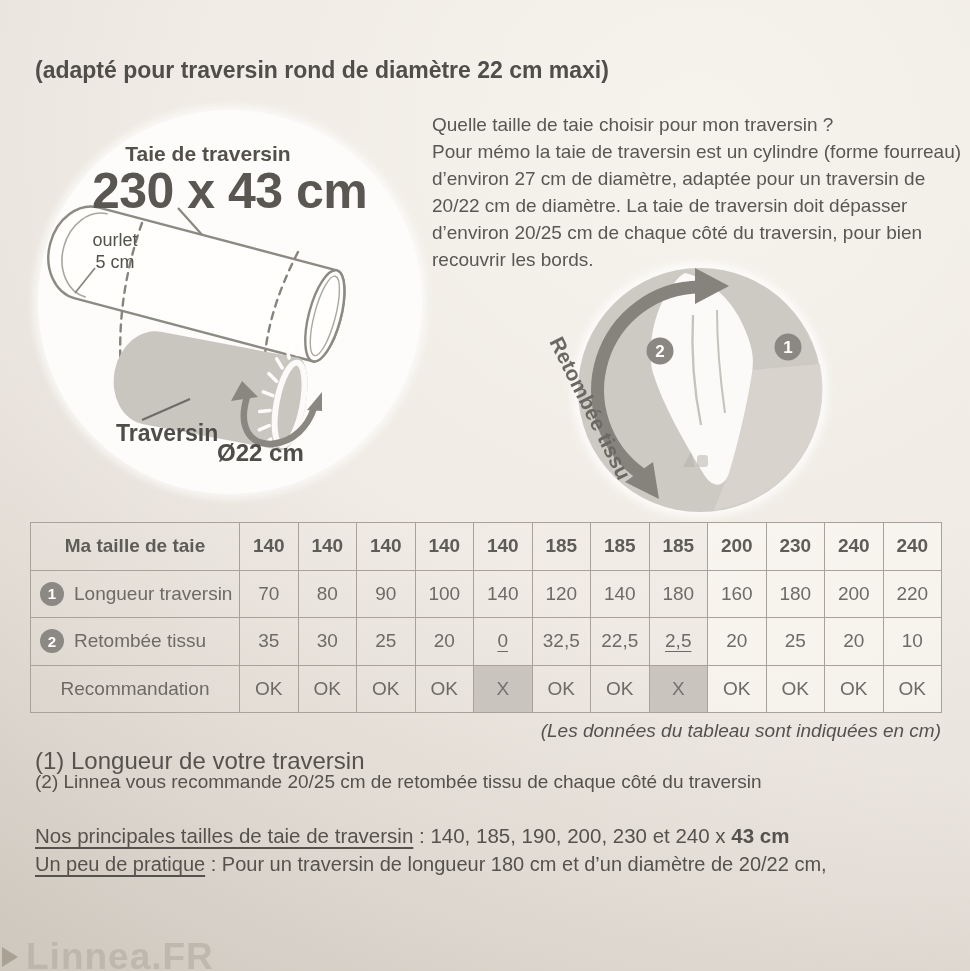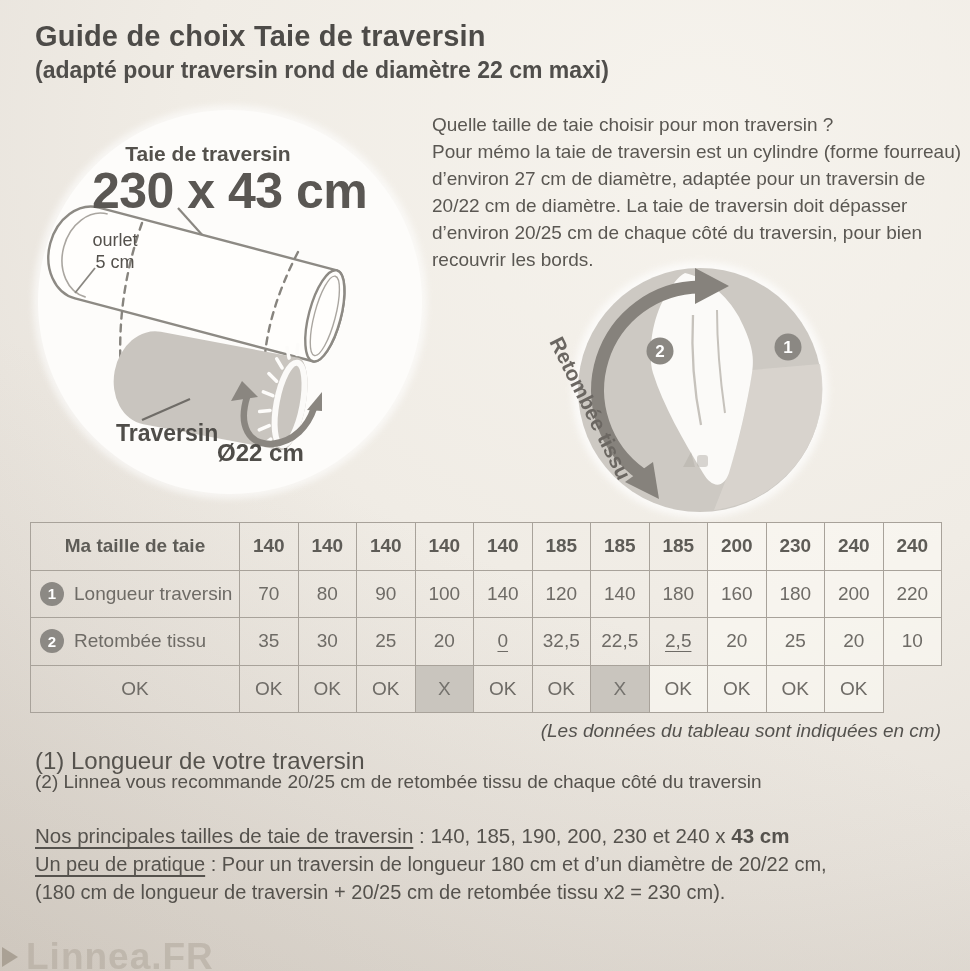--- a/index.html
+++ b/index.html
@@ -58,21 +58,20 @@
   .practice .u{text-decoration:underline; text-underline-offset:4px;}
   
   .watermark{left:2px; top:936px; font-size:37px; font-weight:bold; color:rgba(178,170,158,0.6); letter-spacing:1px; display:flex; align-items:center; gap:8px;}
   .wm-tri{width:0;height:0;border-left:16px solid rgba(158,148,135,0.75); border-top:10px solid transparent; border-bottom:10px solid transparent; display:inline-block;}
 </style>
 </head>
 <body>
 
 <div id="page">
 
-  <div class="abs title">Guide de choix Taie de traversin</div>
   <div class="abs subtitle">(adapté pour traversin rond de diamètre 22 cm maxi)</div>
 
   <svg class="abs taie-svg" viewBox="0 0 430 420">
     <defs>
       <filter id="soft1" x="-20%" y="-20%" width="140%" height="140%">
           <feGaussianBlur stdDeviation="3"></feGaussianBlur>
         </filter>
     </defs>
     <circle cx="212" cy="206" r="197" fill="#ffffff" opacity="0.6" filter="url(#soft1)"></circle>
     <circle cx="212" cy="206" r="192" fill="#fdfcfa"></circle>
@@ -204,20 +203,23 @@
       <div class="cell val">25</div>
       <div class="cell val">20</div>
       <div class="cell val underline">0</div>
       <div class="cell val">32,5</div>
       <div class="cell val">22,5</div>
       <div class="cell val underline">2,5</div>
       <div class="cell val lightcol">20</div>
       <div class="cell val lightcol">25</div>
       <div class="cell val lightcol">20</div>
       <div class="cell val lightcol">10</div>
+      <div class="cell label">
+        <span>Recommandation</span>
+      </div>
       <div class="cell val">OK</div>
       <div class="cell val">OK</div>
       <div class="cell val">OK</div>
       <div class="cell val">OK</div>
       <div class="cell val xcell">X</div>
       <div class="cell val">OK</div>
       <div class="cell val">OK</div>
       <div class="cell val xcell">X</div>
       <div class="cell val lightcol">OK</div>
       <div class="cell val lightcol">OK</div>
@@ -228,21 +230,20 @@
   <div class="abs table-note">(Les données du tableau sont indiquées en cm)</div>
   <div class="abs fn1">(1) Longueur de votre traversin</div>
   <div class="abs fn2">(2) Linnea vous recommande 20/25 cm de retombée tissu de chaque côté du traversin</div>
 
   <div class="abs sizes-line">
     <span class="u">Nos principales tailles de taie de traversin</span><span> : 140, 185, 190, 200, 230 et 240 x </span><span class="b">43 cm</span>
   </div>
 
   <div class="abs practice">
     <div><span class="u">Un peu de pratique</span><span> : Pour un traversin de longueur 180 cm et d’un diamètre de 20/22 cm,</span></div>
-    <div>(180 cm de longueur de traversin + 20/25 cm de retombée tissu  x2 = 230 cm).</div>
   </div>
 
   <div class="abs watermark">
     <span class="wm-tri"></span>
     <span>Linnea.FR</span>
   </div>
 
 </div>
 
 </body></html>

